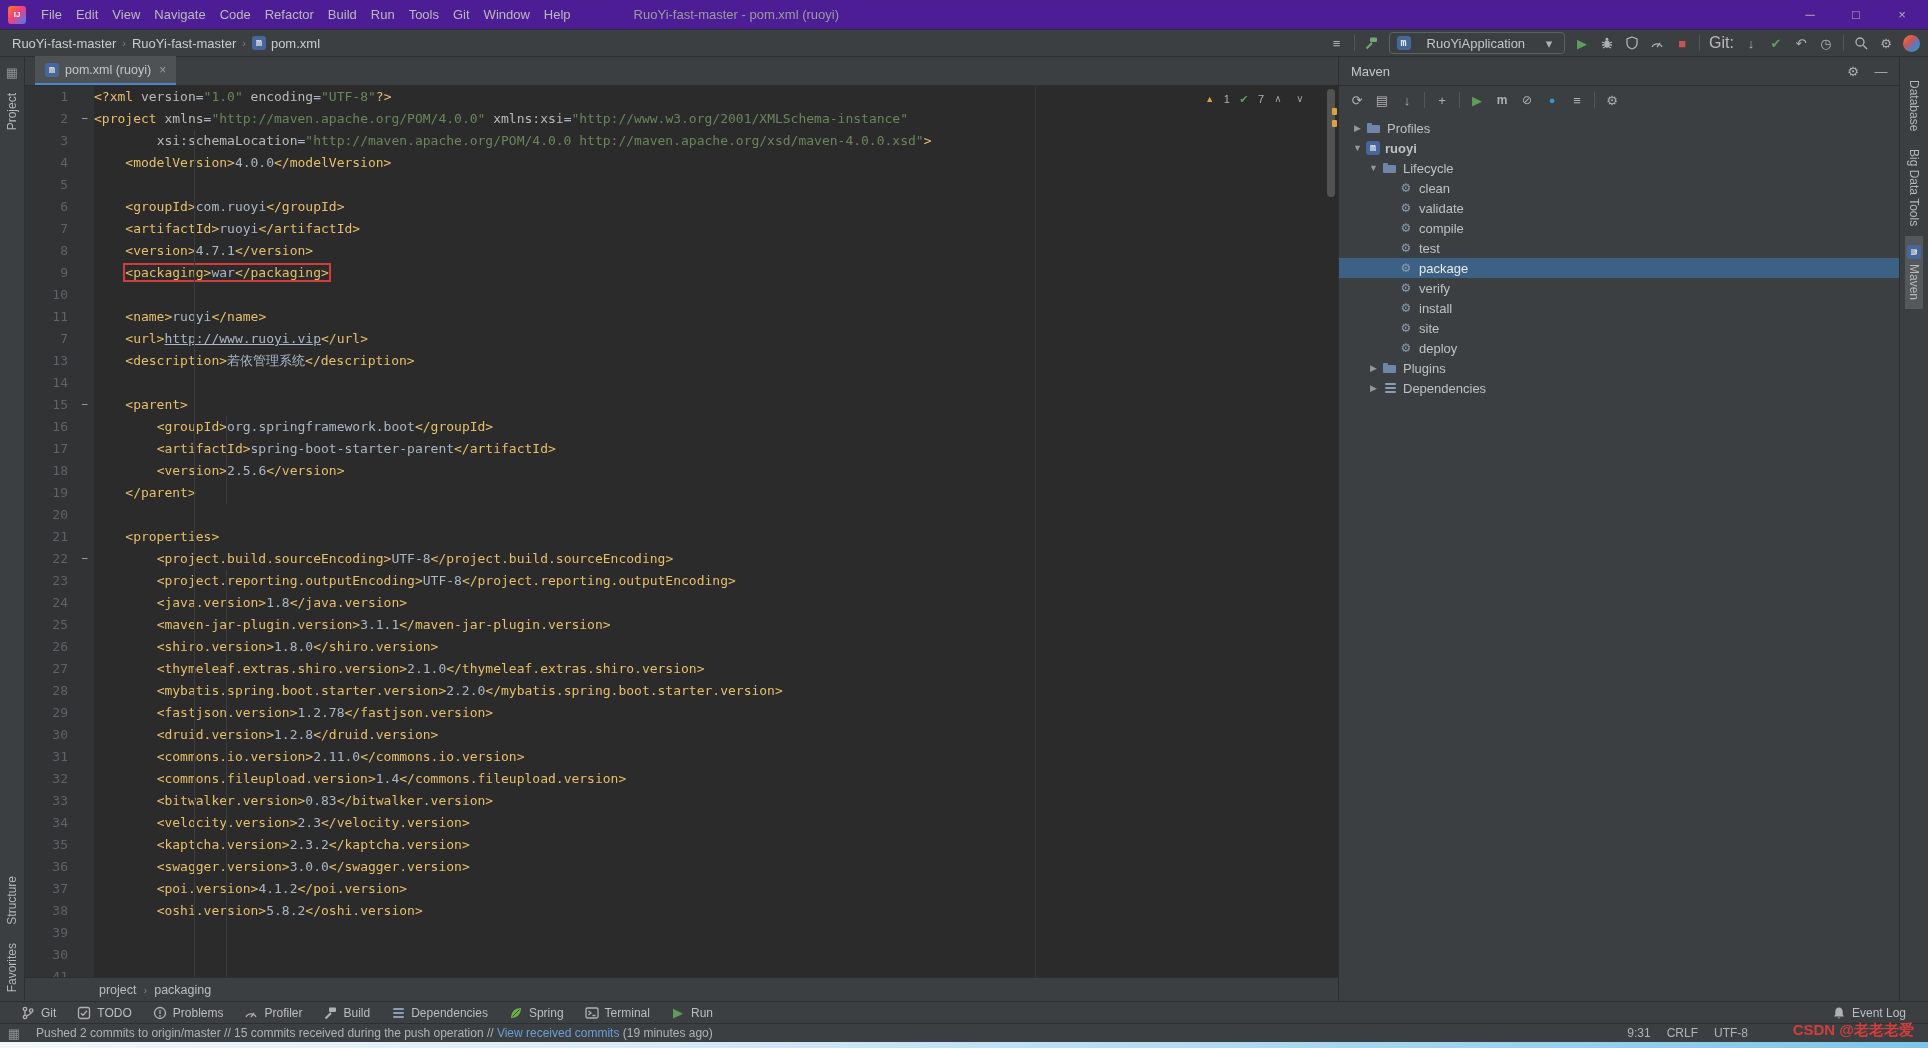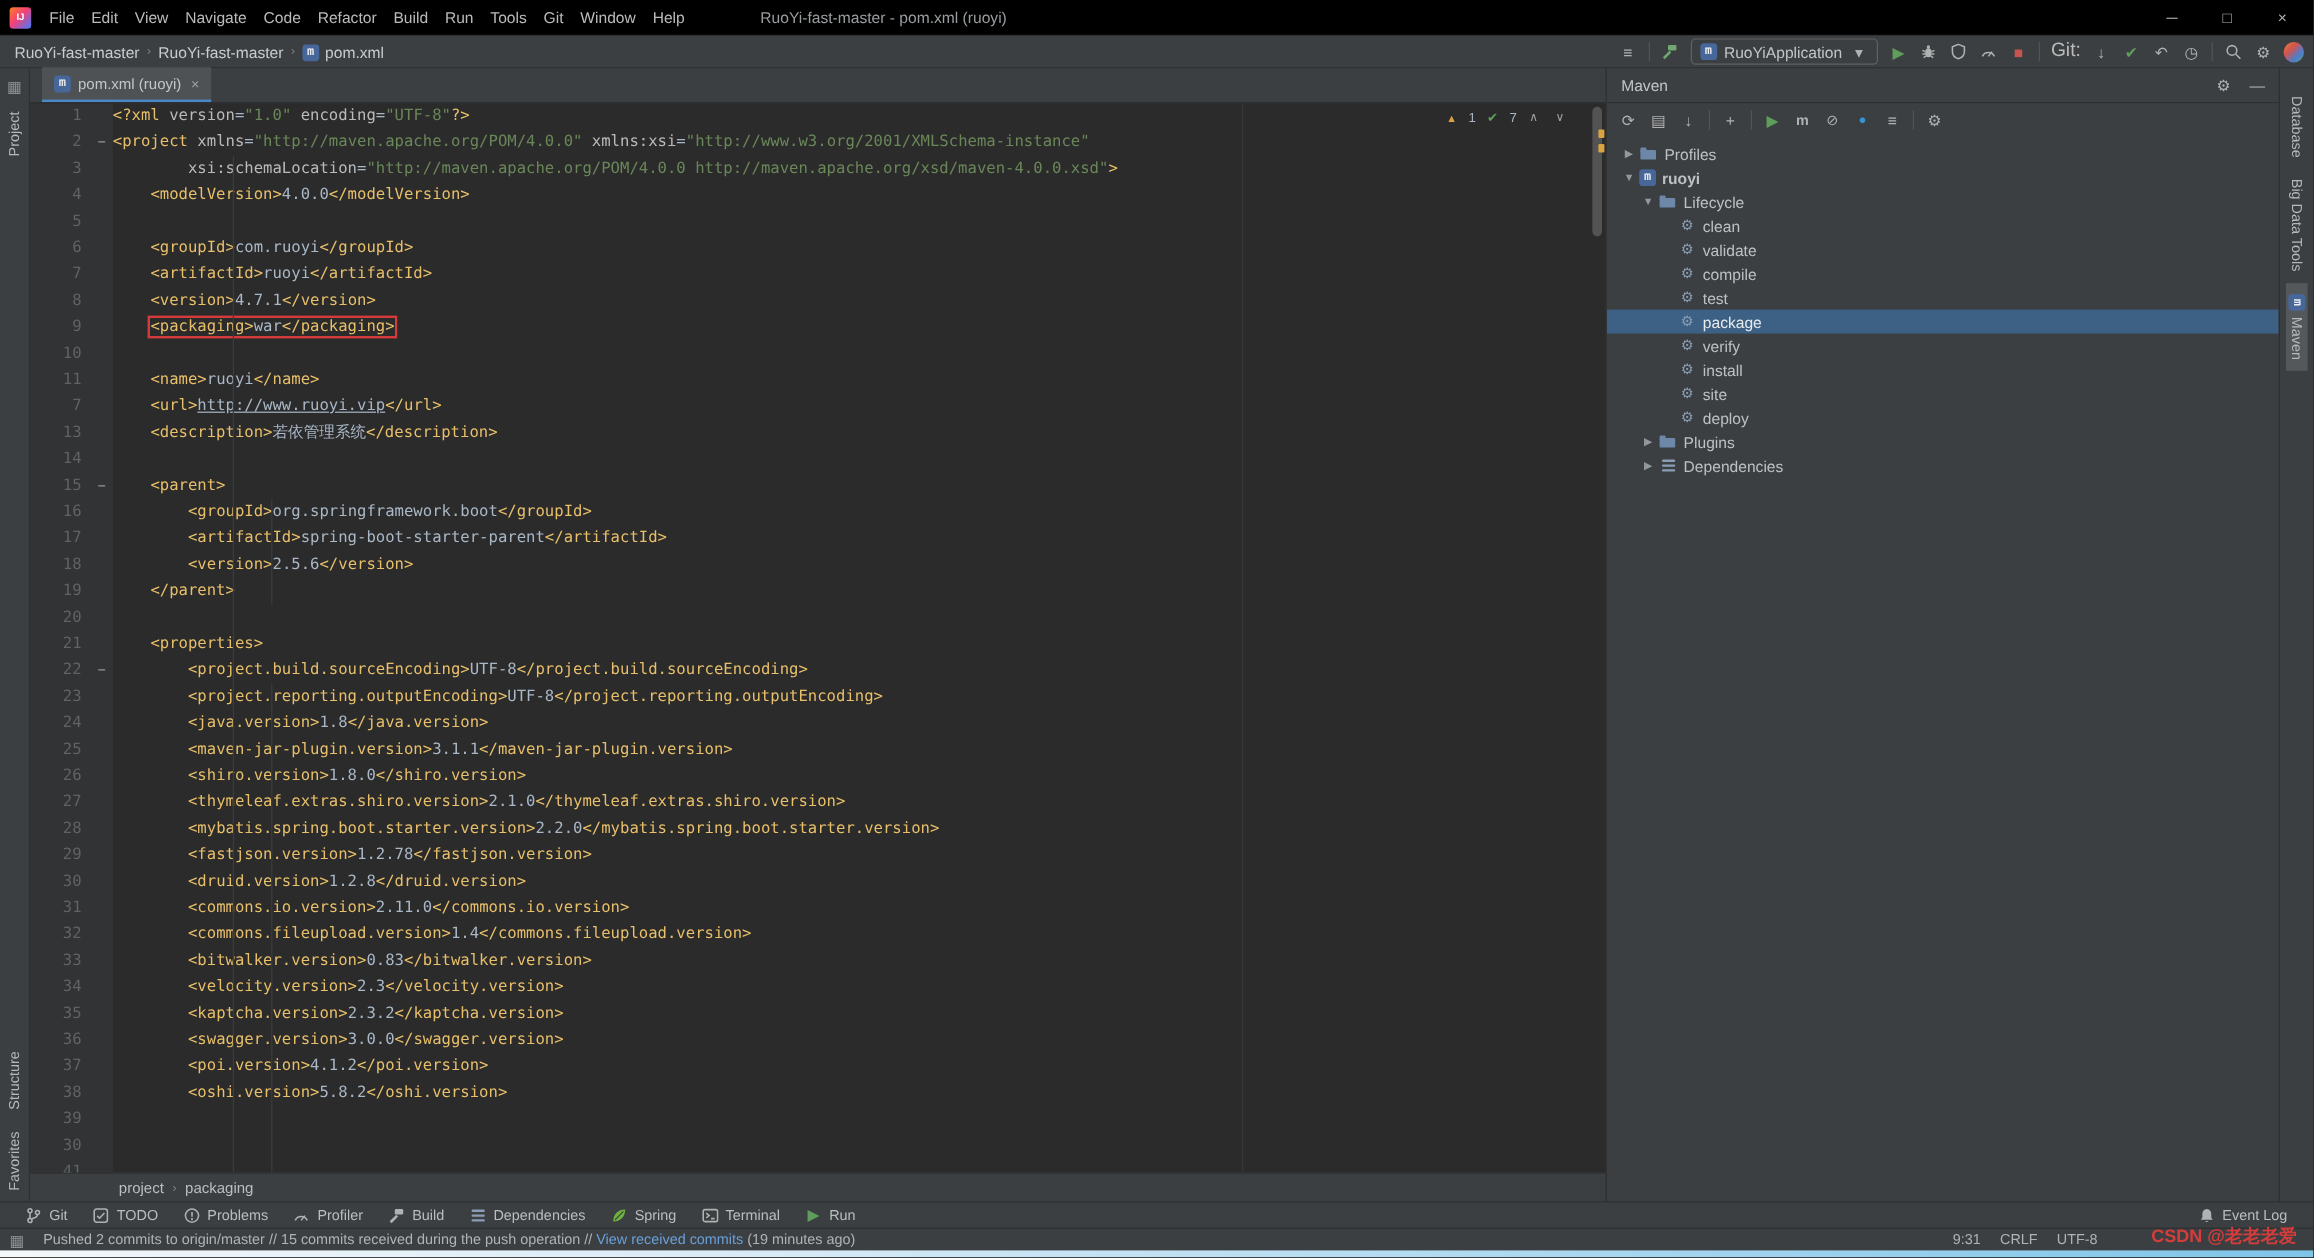--- a/index.html
+++ b/index.html
@@ -1,36 +1,36 @@
 <!DOCTYPE html>
 <html><head>
 <meta charset="utf-8">
 <style>
   *{margin:0;padding:0;box-sizing:border-box;}
   html,body{background:#1e1e1e;}
   body{font-family:"Liberation Sans","DejaVu Sans",sans-serif;}
   #win{width:1928px;height:1048px;display:flex;flex-direction:column;background:#3c3f41;overflow:hidden;position:relative;color:#bbbbbb;}
 
   
-  #titlebar{height:30px;display:flex;align-items:center;background:#000000;border-bottom:1px solid #2d2f30;flex:0 0 auto;padding-left:8px;}
+  #titlebar{height:30px;display:flex;align-items:center;background:#4c1d95;border-bottom:1px solid #2d2f30;flex:0 0 auto;padding-left:8px;}
   .logo{width:18px;height:18px;border-radius:3px;background:linear-gradient(135deg,#fc801d 0%,#f34079 45%,#3e7dff 100%);display:inline-flex;align-items:center;justify-content:center;color:#fff;font-size:8px;font-weight:bold;margin-right:8px;}
   #menubar{display:flex;align-items:center;}
   .menu-item{padding:0 7px;font-size:13px;color:#bbbbbb;line-height:29px;cursor:default;}
   #wintitle{margin-left:56px;font-size:13px;color:#9a9da0;white-space:nowrap;}
   #wincontrols{margin-left:auto;display:flex;align-items:center;gap:30px;padding-right:18px;color:#afb1b3;}
   #wincontrols span{font-size:13px;width:16px;text-align:center;}
 
   
   #navbar{height:27px;display:flex;align-items:center;background:#3c3f41;border-bottom:1px solid #2d2f30;flex:0 0 auto;padding:0 8px 0 12px;}
   #nav-breadcrumbs{display:flex;align-items:center;gap:6px;font-size:13px;color:#c9ccce;}
-  .crumb{display:inline-flex;align-items:flex-end;gap:5px;}
+  .crumb{display:inline-flex;align-items:flex-start;gap:5px;}
   .crumb-sep{color:#7d8184;font-size:11px;}
   #nav-actions{margin-left:auto;display:flex;align-items:center;gap:9px;}
   .vsep{width:1px;height:16px;background:#515557;}
-  #run-combo{display:flex;align-items:center;gap:6px;height:22px;padding:0 7px;border:1px solid #5e6162;border-radius:4px;font-size:13px;color:#c3c6c8;}
+  #run-combo{display:flex;align-items:center;gap:16px;height:22px;padding:0 7px;border:1px solid #5e6162;border-radius:4px;font-size:13px;color:#c3c6c8;}
 
   
   .icon{display:inline-flex;align-items:center;justify-content:center;width:16px;height:16px;font-size:13px;color:#afb1b3;line-height:1;flex:0 0 auto;}
   .icon svg{display:block;}
   .i-run,.i-run-maven-build{color:#5f9d5b;}
   .i-stop{color:#c75450;}
   .i-commit{color:#5f9d5b;}
   .i-toggle-offline{color:#3794d2;font-size:11px;}
   .i-skip-tests{font-size:12px;}
   .i-execute-maven-goal{font-weight:bold;font-size:12px;}

